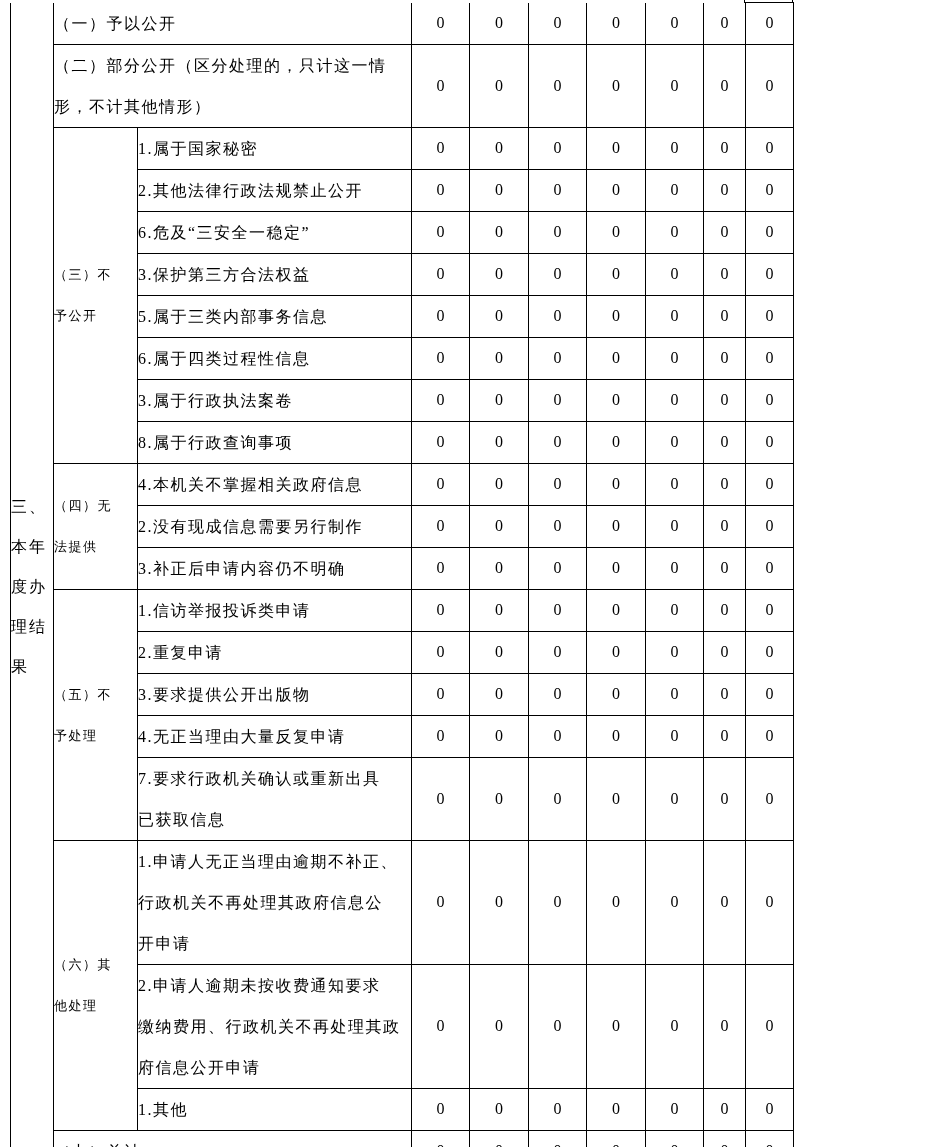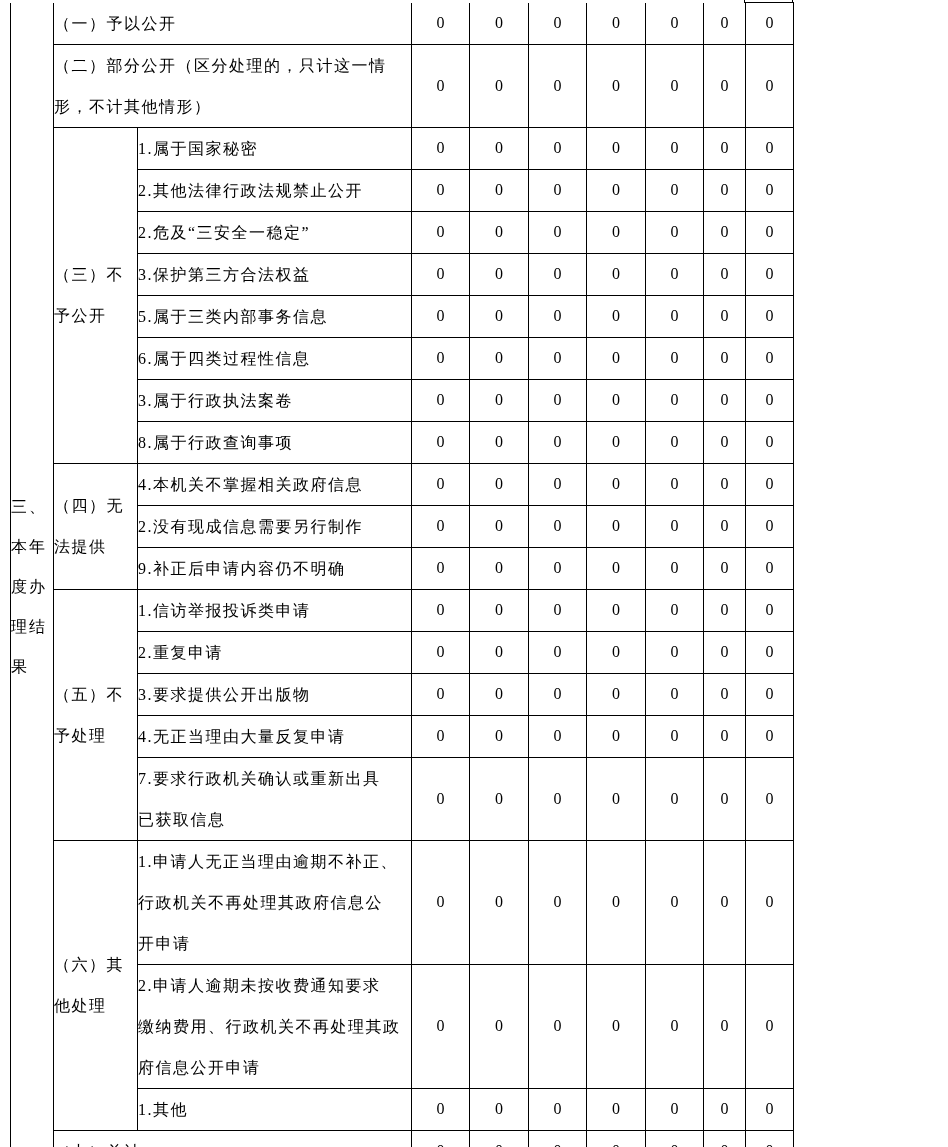--- a/index.html
+++ b/index.html
@@ -33,21 +33,21 @@
   td.txt {
     font-size: 16px;
     letter-spacing: 1.5px;
     line-height: 41px;
     white-space: pre-line;
     text-align: left;
     padding-left: 8px;
     padding-right: 1px;
   }
   td.cat {
-    font-size: 16px;
+    font-size: 13px;
     letter-spacing: 1.5px;
     line-height: 41px;
     white-space: pre-line;
     text-align: left;
     padding-left: 5px;
     padding-right: 1px;
   }
   td.vhead {
     font-size: 16px;
     letter-spacing: 2px;
@@ -142,21 +142,21 @@
       <td class="n">0</td>
           <td class="n">0</td>
           <td class="n">0</td>
           <td class="n">0</td>
           <td class="n">0</td>
           <td class="n">0</td>
           <td class="n">0</td>
     </tr>
 
     <tr class="h1">
-      <td class="txt">2.危及“三安全一稳定”</td>
+      <td class="txt">6.危及“三安全一稳定”</td>
       <td class="n">0</td>
           <td class="n">0</td>
           <td class="n">0</td>
           <td class="n">0</td>
           <td class="n">0</td>
           <td class="n">0</td>
           <td class="n">0</td>
     </tr>
 
     <tr class="h1">
@@ -232,21 +232,21 @@
       <td class="n">0</td>
           <td class="n">0</td>
           <td class="n">0</td>
           <td class="n">0</td>
           <td class="n">0</td>
           <td class="n">0</td>
           <td class="n">0</td>
     </tr>
 
     <tr class="h1">
-      <td class="txt">9.补正后申请内容仍不明确</td>
+      <td class="txt">3.补正后申请内容仍不明确</td>
       <td class="n">0</td>
           <td class="n">0</td>
           <td class="n">0</td>
           <td class="n">0</td>
           <td class="n">0</td>
           <td class="n">0</td>
           <td class="n">0</td>
     </tr>
 
     <tr class="h1">

